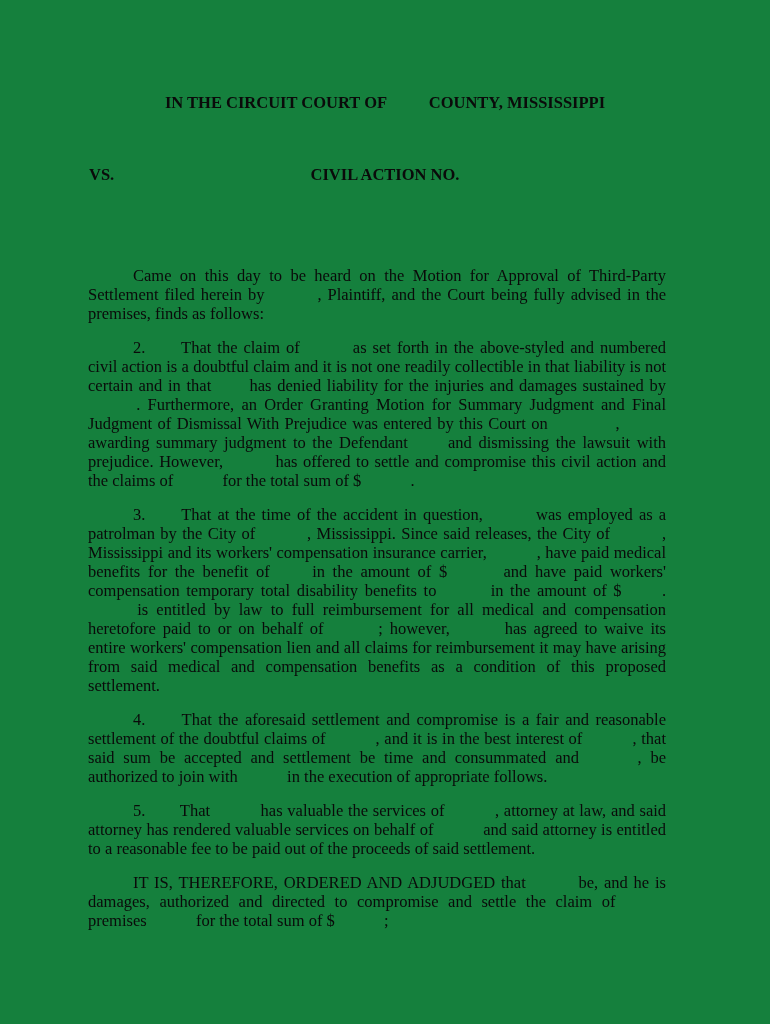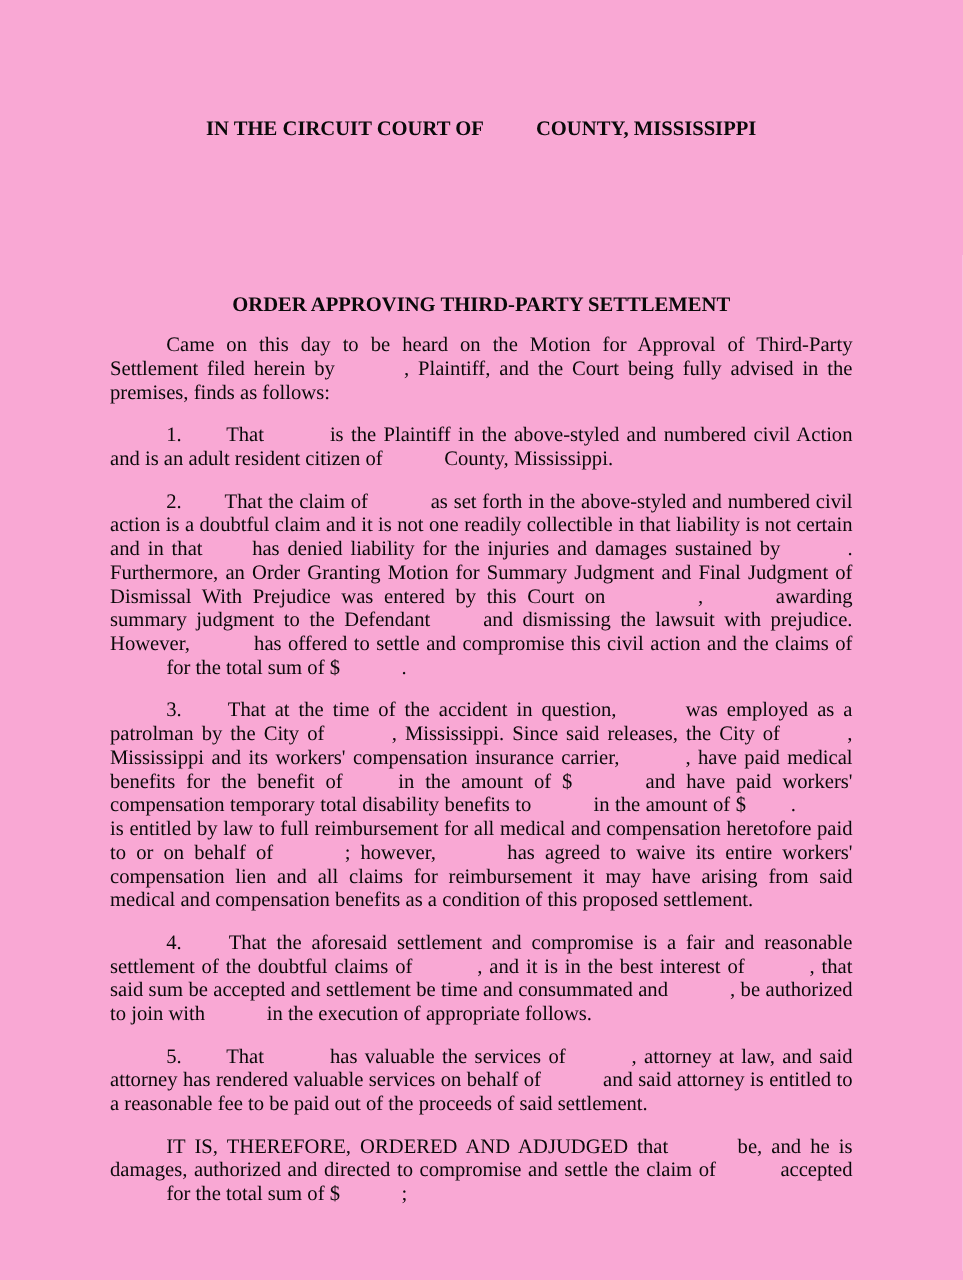--- a/index.html
+++ b/index.html
@@ -5,21 +5,21 @@
   html, body { margin: 0; padding: 0; }
   body {
     width: 770px; height: 1024px;
     background: #ffffff;
     color: #0a0a0a;
     font-family: "Liberation Serif", "DejaVu Serif", serif;
   }
   .page {
     position: relative;
     width: 770px; height: 1024px;
-    background: #f9a8d4;
+    background: #15803d;
     overflow: hidden;
   }
   .heading {
     position: absolute; left: 0; width: 100%;
     text-align: center;
     font-weight: 700;
     font-size: 16.5px;
     white-space: nowrap;
   }
   .court-line { top: 93px; }
@@ -32,58 +32,53 @@
   }
   .vs-label { position: absolute; left: 89px; top: 0; }
   .head-gap { display: inline-block; width: 34px; height: 1px; }
   .body-text {
     position: absolute;
     top: 266px; left: 88px; width: 594px;
     font-size: 16.5px;
     line-height: 19px;
     text-align: justify;
   }
-  .para { margin: 0 0 15px 0; text-indent: 45px; }
+  .para { margin: 0 16px 15px 0; text-indent: 45px; }
   .para:last-child { margin-bottom: 0; }
   .num { margin-right: 30px; }
   .blank { display: inline-block; height: 1px; }
   .bk-s { width: 27px; }
   .bk-m { width: 41px; }
   .bk-l { width: 57px; }
 </style>
 </head>
 <body>
 
 <div class="page">
 
   <div class="heading court-line">
     <span>IN THE CIRCUIT COURT OF</span>
     <span class="head-gap"></span>
     <span>COUNTY, MISSISSIPPI</span>
   </div>
 
+  <div class="vs-row">
+    <span class="vs-label">VS.</span>
+    <span>CIVIL ACTION NO.</span>
+  </div>
 
-  <div class="heading doc-title">ORDER APPROVING THIRD-PARTY SETTLEMENT</div>
 
   <div class="body-text">
 
     <p class="para">
       <span>Came on this day to be heard on the Motion for Approval of Third-Party Settlement filed herein by</span>
       <span class="blank bk-m"></span>
       <span>, Plaintiff, and the Court being fully advised in the premises, finds as follows:</span>
     </p>
 
-    <p class="para">
-      <span class="num">1.</span>
-      <span>That</span>
-      <span class="blank bk-m"></span>
-      <span>is the Plaintiff in the above-styled and numbered civil Action and is an adult resident citizen of</span>
-      <span class="blank bk-m"></span>
-      <span>County, Mississippi.</span>
-    </p>
 
     <p class="para">
       <span class="num">2.</span>
       <span>That the claim of</span>
       <span class="blank bk-m"></span>
       <span>as set forth in the above-styled and numbered civil action is a doubtful claim and it is not one readily collectible in that liability is not certain and in that</span>
       <span class="blank bk-s"></span>
       <span>has denied liability for the injuries and damages sustained by</span>
       <span class="blank bk-m"></span>
       <span>.  Furthermore, an Order Granting Motion for Summary Judgment and Final Judgment of Dismissal With Prejudice was entered by this Court on</span>
@@ -150,21 +145,21 @@
       <span>, attorney at law, and said attorney has rendered valuable services on behalf of</span>
       <span class="blank bk-m"></span>
       <span>and said attorney is entitled to a reasonable fee to be paid out of the proceeds of said settlement.</span>
     </p>
 
     <p class="para">
       <span>IT IS, THEREFORE, ORDERED AND ADJUDGED that</span>
       <span class="blank bk-m"></span>
       <span>be, and he is damages, authorized and directed to compromise and settle the claim of</span>
       <span class="blank bk-m"></span>
-      <span>accepted</span>
+      <span>premises</span>
       <span class="blank bk-m"></span>
       <span>for the total sum of $</span>
       <span class="blank bk-m"></span>
       <span>;</span>
     </p>
 
   </div>
 </div>
 
 </body></html>

